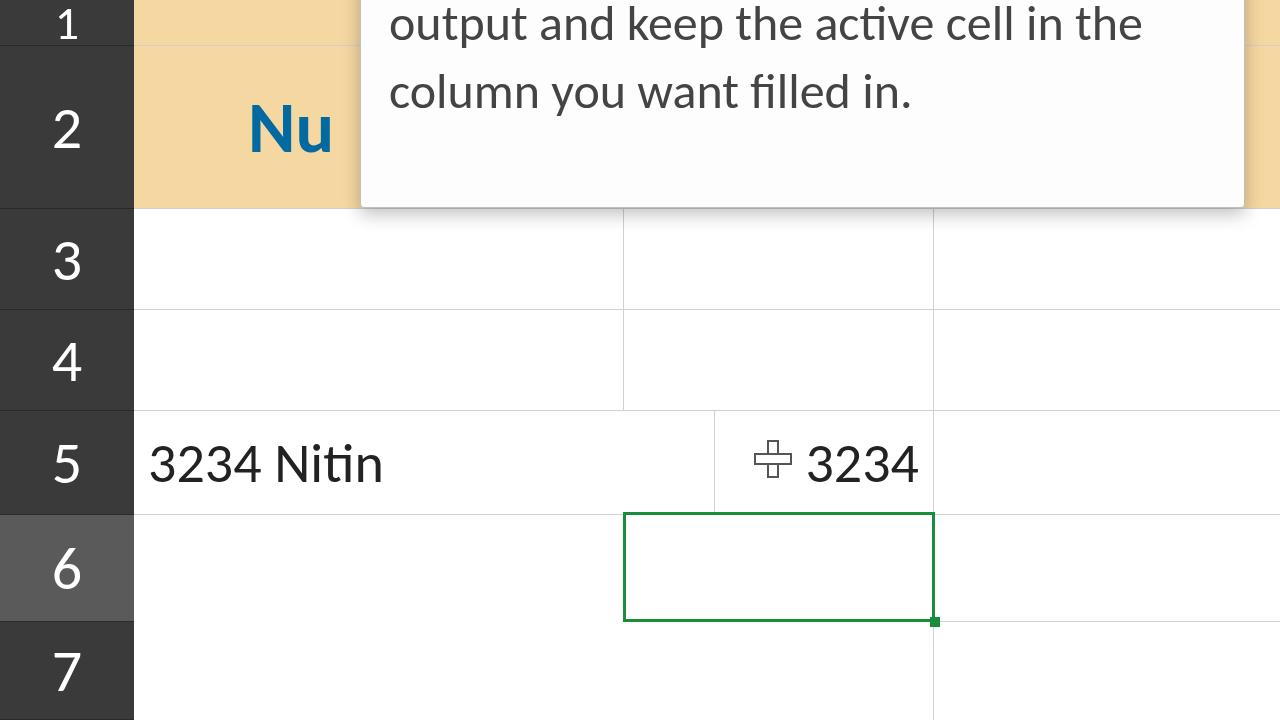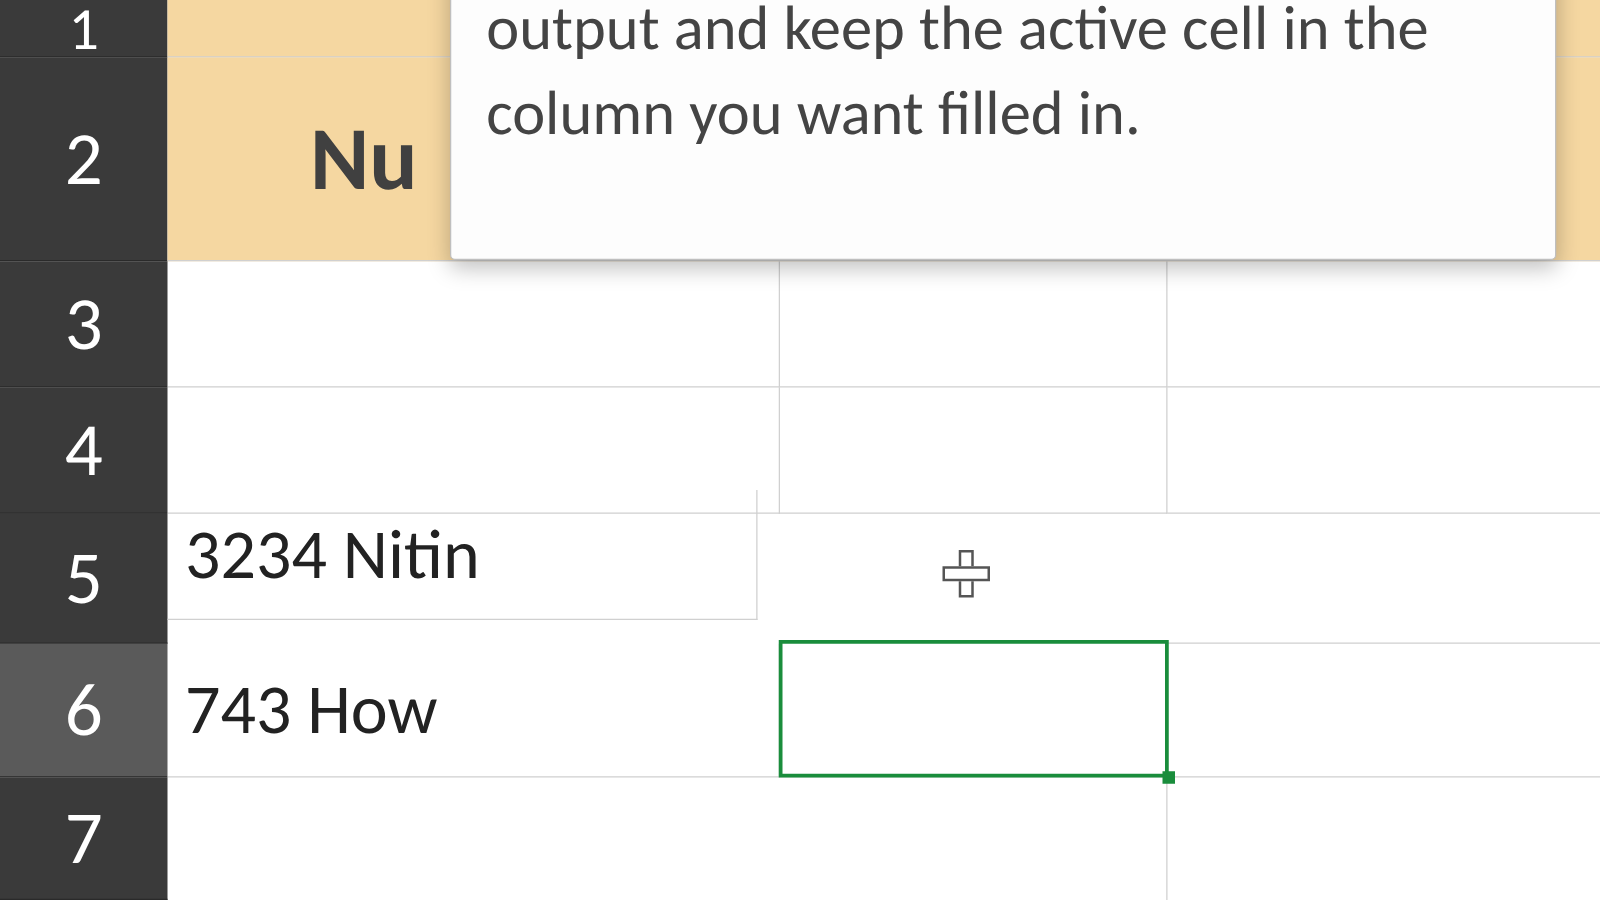--- a/index.html
+++ b/index.html
@@ -14,21 +14,21 @@
     border-bottom: 1px solid #2a2a2a;
   }
   .rowhdr.sel { background: #5a5a5a; }
   .cells { position: absolute; left: 134px; top: 0; width: 1146px; height: 720px; }
   .cell {
     position: absolute; border-right: 1px solid #d0d0d0; border-bottom: 1px solid #d0d0d0;
     font-size: 56px; color: #222; padding: 0 14px;
     display: flex; align-items: center;
   }
   .header-bg { background: #f5d7a1; }
-  .header-text { color: #404040; font-weight: 700; font-size: 72px; }
+  .header-text { color: #0369a1; font-weight: 700; font-size: 72px; }
   .right { justify-content: flex-end; }
   .active-cell {
     position: absolute; border: 3px solid #1a8d3c; background: transparent;
     pointer-events: none;
   }
   .fill-handle {
     position: absolute; width: 10px; height: 10px; background: #1a8d3c;
   }
   .tooltip {
     position: absolute;
@@ -74,28 +74,28 @@
     </div>
 
     <div class="cell" style="left:0;top:209px;width:490px;height:101px"></div>
     <div class="cell" style="left:490px;top:209px;width:310px;height:101px"></div>
     <div class="cell" style="left:800px;top:209px;width:346px;height:101px;border-right:none"></div>
 
     <div class="cell" style="left:0;top:310px;width:490px;height:101px"></div>
     <div class="cell" style="left:490px;top:310px;width:310px;height:101px"></div>
     <div class="cell" style="left:800px;top:310px;width:346px;height:101px;border-right:none"></div>
 
-    <div class="cell" style="left:0;top:392px;width:472px;height:104px">
+    <div class="cell" style="left:0;top:411px;width:581px;height:104px">
       <span>3234 Nitin</span>
+    </div>
+    <div class="cell right" style="left:490px;top:411px;width:310px;height:104px">
+      <span>3234</span>
     </div>
     <div class="cell" style="left:800px;top:411px;width:346px;height:104px;border-right:none"></div>
 
-    <div class="cell" style="left:0;top:515px;width:490px;height:107px">
-      <span>743 How</span>
-    </div>
     <div class="cell" style="left:490px;top:515px;width:310px;height:107px"></div>
     <div class="cell" style="left:800px;top:515px;width:346px;height:107px;border-right:none"></div>
 
     <div class="cell" style="left:490px;top:622px;width:310px;height:98px;border-bottom:none"></div>
     <div class="cell" style="left:800px;top:622px;width:346px;height:98px;border-right:none;border-bottom:none"></div>
 
     <div class="active-cell" style="left:489px;top:512px;width:312px;height:110px"></div>
     <div class="fill-handle" style="left:796px;top:617px"></div>
   </div>
 

